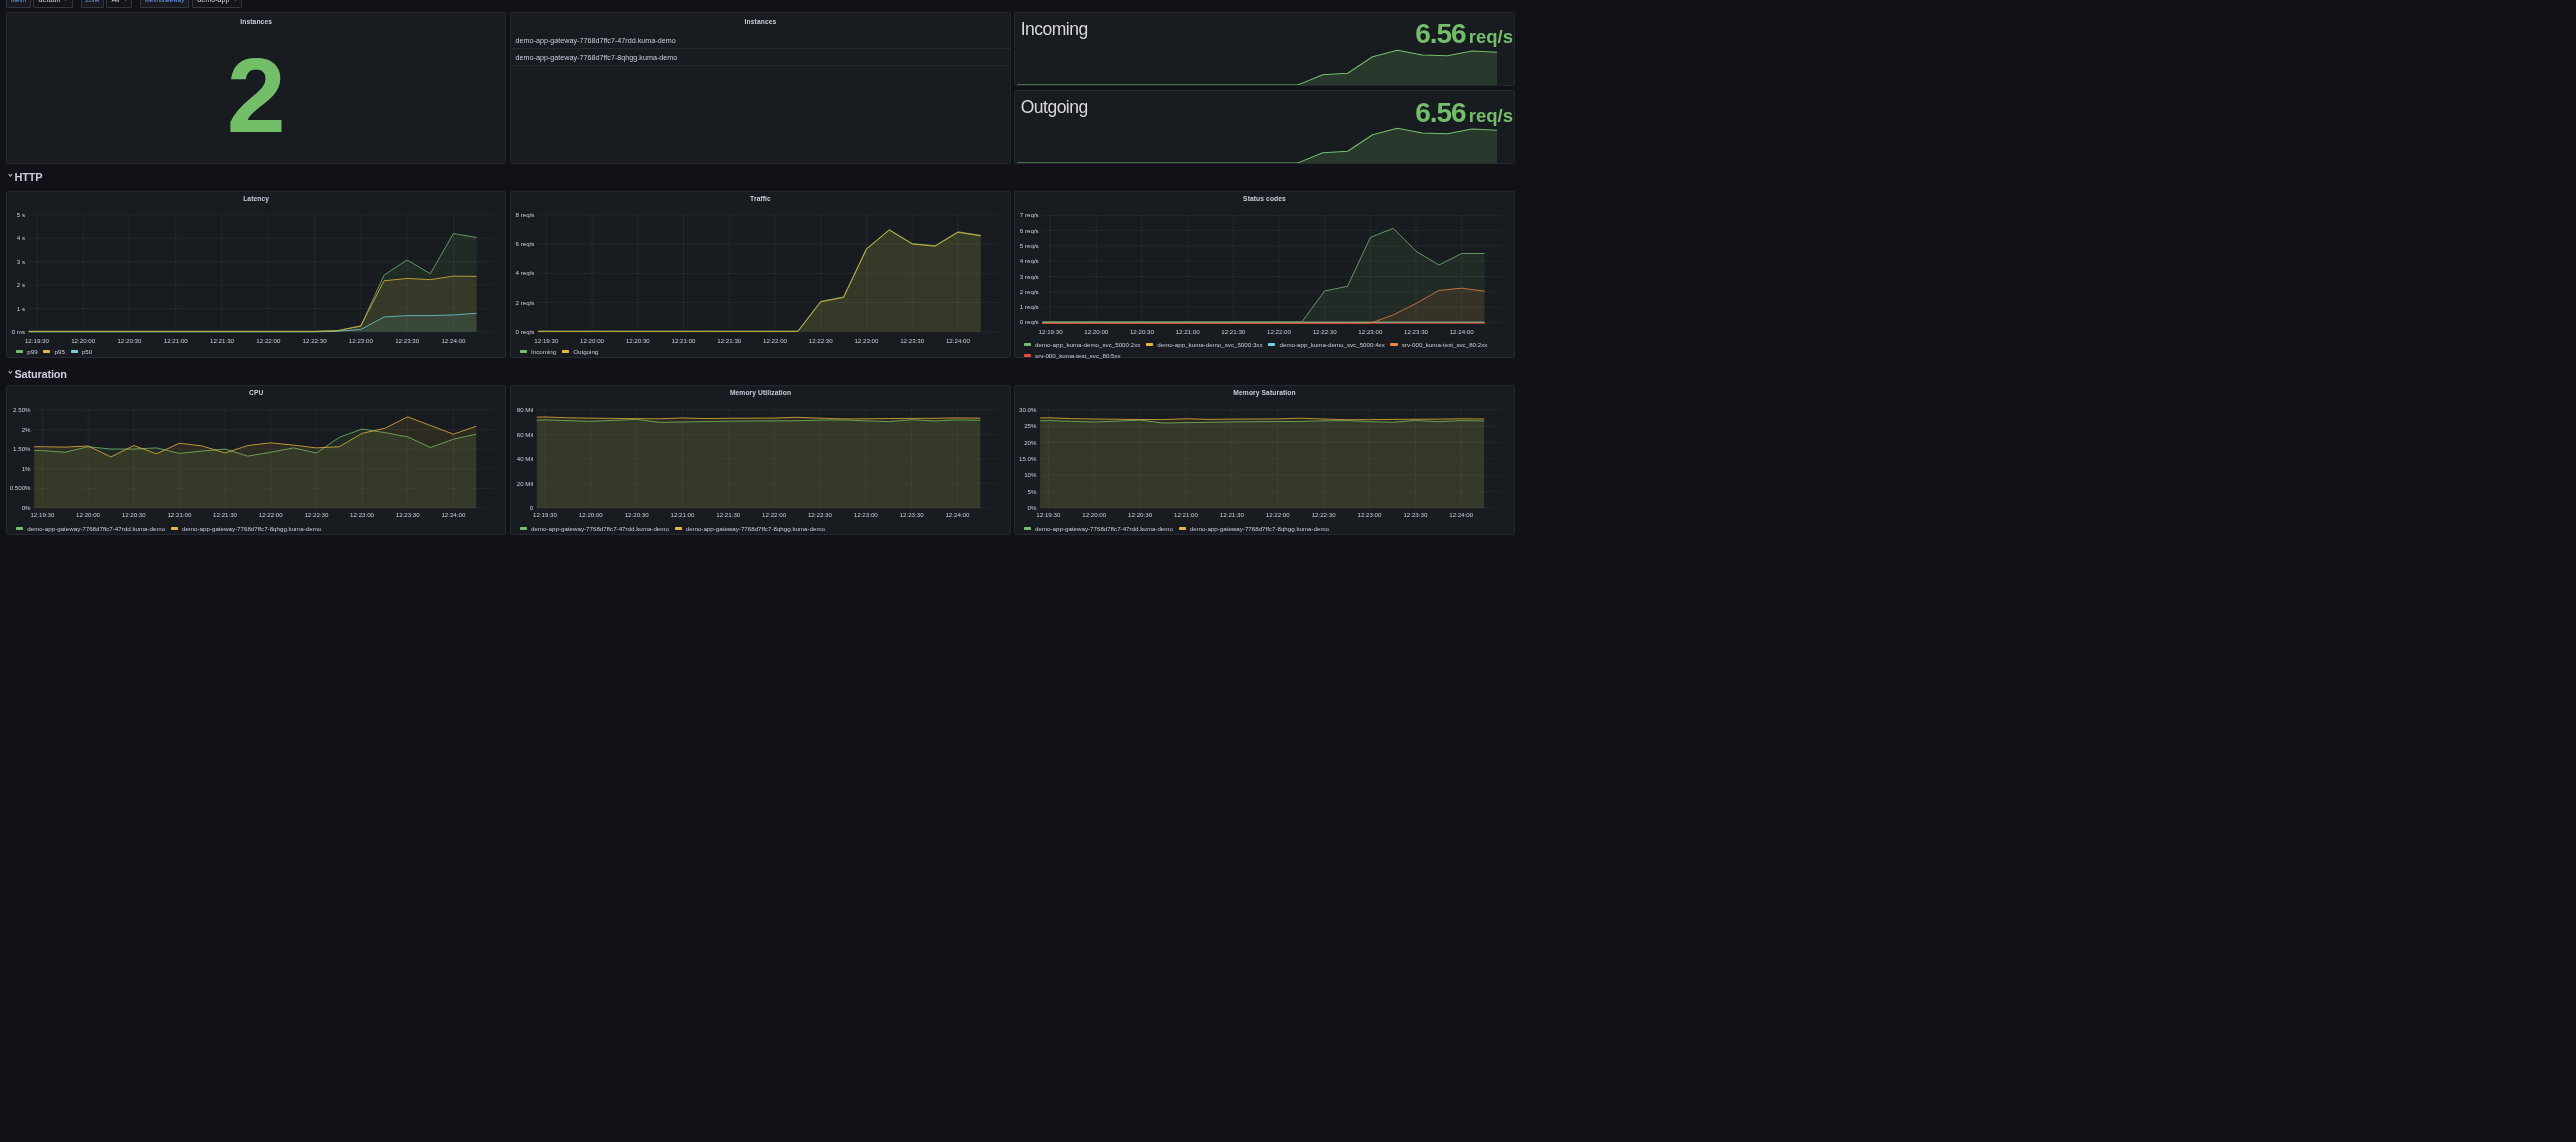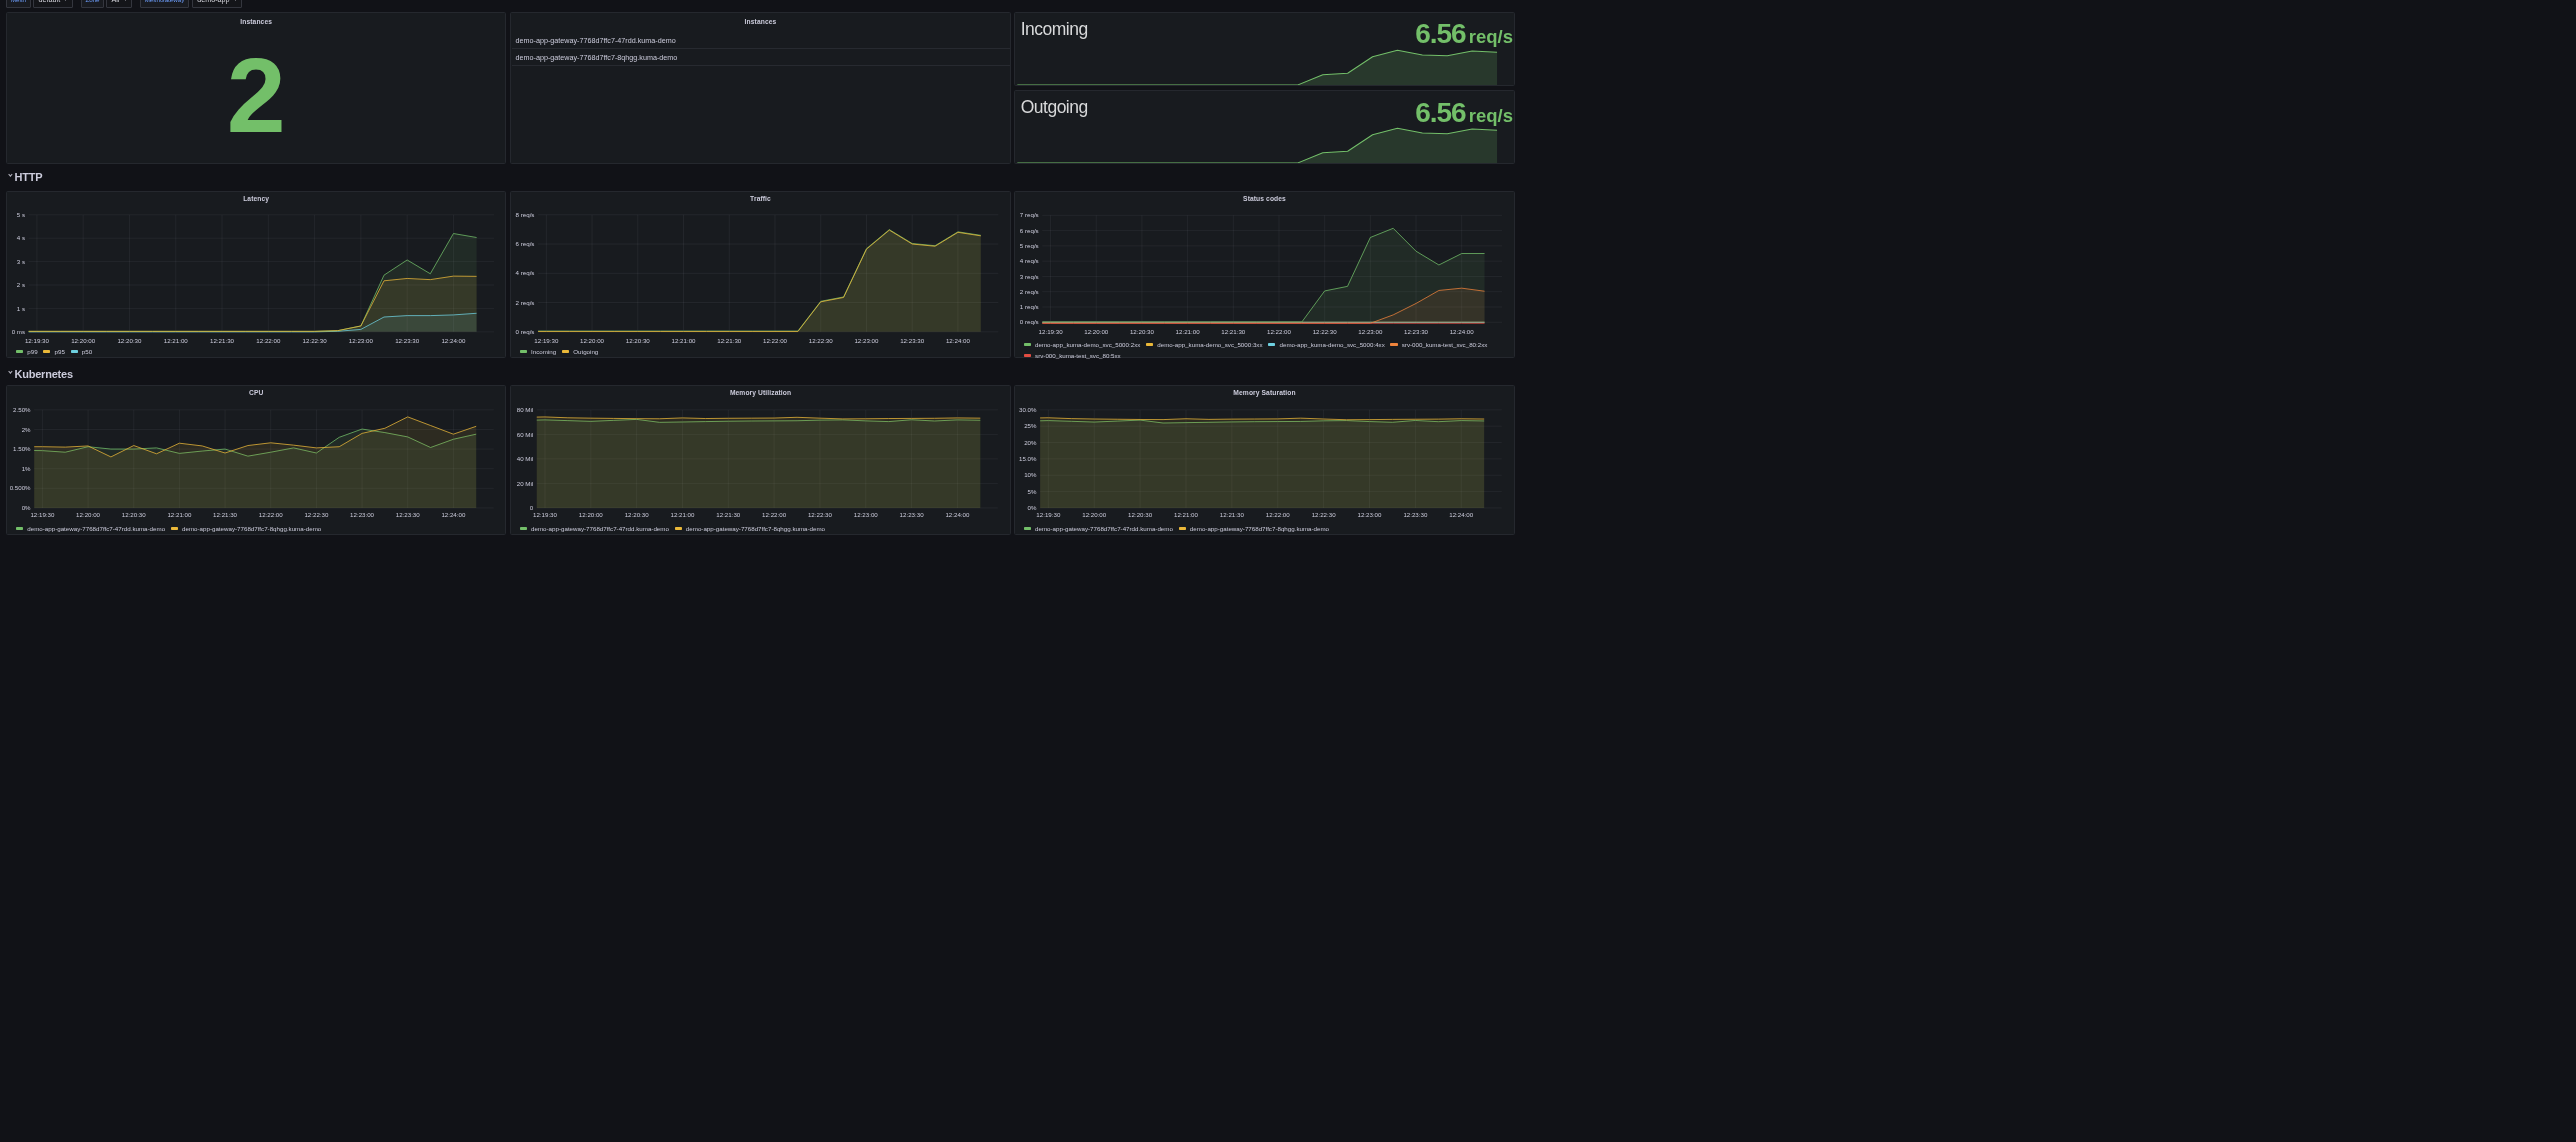--- a/index.html
+++ b/index.html
@@ -219,21 +219,21 @@
       <span class="li"><span class="sw" style="background:#73bf69"></span>demo-app_kuma-demo_svc_5000:2xx</span>
       <span class="li"><span class="sw" style="background:#eab839"></span>demo-app_kuma-demo_svc_5000:3xx</span>
       <span class="li"><span class="sw" style="background:#6ed0e0"></span>demo-app_kuma-demo_svc_5000:4xx</span>
       <span class="li"><span class="sw" style="background:#ef843c"></span>srv-000_kuma-test_svc_80:2xx</span>
     </div>
     <div class="leg" style="top:160px">
       <span class="li"><span class="sw" style="background:#e24d42"></span>srv-000_kuma-test_svc_80:5xx</span>
     </div>
   </div>
 <div class="chev" style="left:9.3px;top:370px"></div>
-<div class="rowhdr" style="left:14.4px;top:368px">Kubernetes</div>
+<div class="rowhdr" style="left:14.4px;top:368px">Saturation</div>
 <div class="panel" style="left:6.2px;top:385px;width:500px;height:150px">
     <div class="ptitle2">CPU</div>
     <svg width="500" height="150" viewBox="0 0 970 291.5" style="position:absolute;left:0;top:0">
       <defs>
         <clipPath id="ccpu">
           <rect x="52" y="30.299999999999997" width="893" height="211.2"></rect>
         </clipPath>
       </defs>
       <line x1="52" y1="237.00" x2="945" y2="237.00" stroke="rgba(204,204,220,0.13)" stroke-width="1"></line>
       <text x="45" y="241.20" text-anchor="end" font-size="12" fill="#ccccdc">0%</text>

